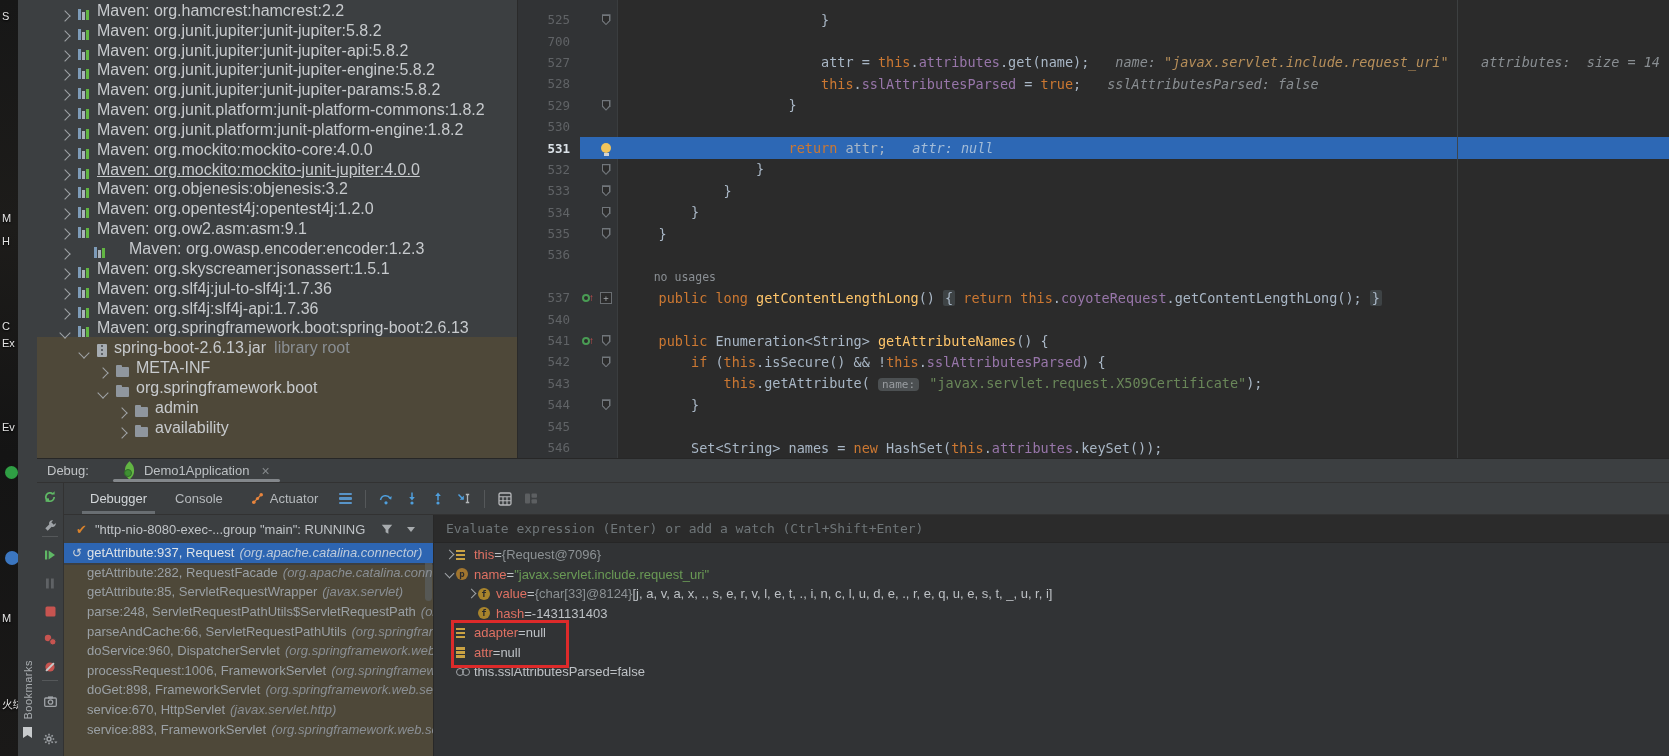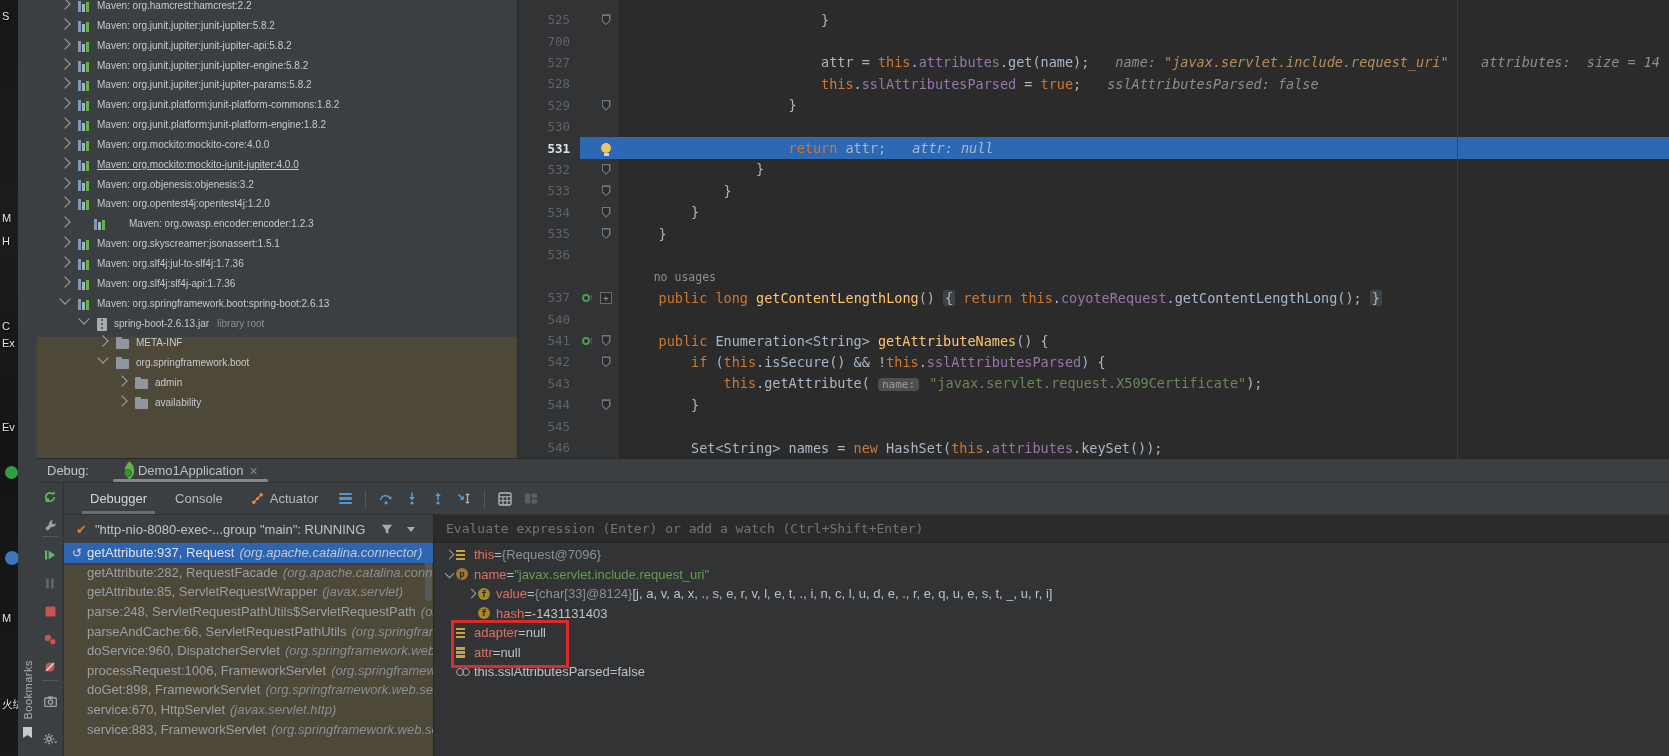--- a/index.html
+++ b/index.html
@@ -13,21 +13,21 @@
   
   #tool-strip{position:absolute;left:18px;top:0;width:19px;height:756px;background:#3c3f41;border-right:1px solid #313334;}
   .bm{position:absolute;bottom:18px;left:0;width:19px;display:flex;flex-direction:column;align-items:center;}
   .bm-txt{writing-mode:vertical-rl;transform:rotate(180deg);color:#a9adb0;font-size:11px;letter-spacing:.5px;}
   .bm-flag{margin-top:7px;width:9px;height:11px;background:#c8cbcd;
     clip-path:polygon(0 0,100% 0,100% 100%,50% 72%,0 100%);}
   
   #tree-pane{position:absolute;left:37px;top:0;width:480px;height:458px;background:#3c3f41;overflow:hidden;border-right:1px solid #2a2a2a;}
   #tree-sel-overlay{position:absolute;left:0;right:0;top:337px;bottom:0;background:#4e4839;}
   #tree-rows{position:relative;}
-  .trow{height:19.85px;display:flex;align-items:flex-start;white-space:nowrap;color:#c7cacd;font-size:10px;}
+  .trow{height:19.85px;display:flex;align-items:flex-end;white-space:nowrap;color:#c7cacd;font-size:16px;}
   .trow .chev{width:7px;height:7px;border-right:1.5px solid #9fa3a7;border-bottom:1.5px solid #9fa3a7;
     transform:rotate(-45deg);margin-right:9px;flex:none;}
   .trow .chev.down{transform:rotate(45deg);margin-top:-3px;}
   .tree-suffix{color:#8a8f94;margin-left:8px;}
   .ic{flex:none;margin-right:7px;position:relative;}
   .ic-maven{width:12px;height:12px;display:flex;align-items:flex-end;gap:1px;}
   .ic-maven i{display:block;width:3px;}
   .ic-maven i:nth-child(1){height:11px;background:#7d9bb8;}
   .ic-maven i:nth-child(2){height:8px;background:#a9b2ba;}
   .ic-maven i:nth-child(3){height:10px;background:#62b543;}
@@ -63,21 +63,21 @@
   .c-p{color:#a9b7c6;} .c-k{color:#cc7832;} .c-f{color:#9876aa;} .c-m{color:#ffc66b;} .c-s{color:#6a8759;}
   .c-fb{background:#3e4345;border-radius:2px;padding:0 2px;}
   .c-cp{background:#4c5052;color:#999da1;border-radius:4px;padding:0 4px;font-size:11px;margin-right:2px;}
   .c-us{color:#8a8f94;font-size:11.5px;}
   .hints{margin-left:26px;font-style:italic;}
   .h-n{color:#898e92;} .h-s{color:#b78f5a;} .h-x{color:#a3bcd8;}
   
   #debug-pane{position:absolute;left:37px;top:458px;width:1632px;height:298px;background:#3c3f41;border-top:1px solid #272727;}
   .dbg-tabs{position:absolute;left:0;top:0;right:0;height:23px;border-bottom:1px solid #323232;display:flex;align-items:center;}
   .dbg-label{color:#c0c3c6;font-size:13px;margin-left:10px;}
-  .session-tab{position:relative;height:23px;display:flex;align-items:center;margin-left:24px;padding:0 10px;color:#bcc0c3;font-size:13px;gap:2px;justify-content:flex-end;}
+  .session-tab{position:relative;height:23px;display:flex;align-items:center;margin-left:24px;padding:0 10px;color:#bcc0c3;font-size:13px;gap:8px;justify-content:flex-end;}
   .tab-underline{position:absolute;left:0;right:0;bottom:0;height:3px;background:#83878b;border-radius:2px;}
   .tab-close{color:#84888b;font-size:14px;margin-left:4px;}
   .leaf{width:13px;height:13px;position:relative;}
   .leaf::before{content:"";position:absolute;inset:0;background:#62b543;border-radius:0 85% 10% 85%;transform:rotate(45deg);}
   .leaf::after{content:"";position:absolute;left:1px;bottom:0;width:6px;height:6px;border-radius:50%;background:#3f8f33;border:1px solid #2f6d27;}
   .dbg-body{position:absolute;left:0;top:24px;right:0;bottom:0;}
   .icon-col{position:absolute;left:0;top:0;width:26px;bottom:0;border-right:1px solid #323232;}
   .icb{position:absolute;left:0;width:26px;height:20px;display:flex;align-items:center;justify-content:center;background:none;border:none;padding:0;}
   .ic-sep{position:absolute;left:5px;width:16px;height:1px;background:#55585a;}
   .dbg-main{position:absolute;left:27px;top:0;right:0;bottom:0;}
@@ -250,20 +250,29 @@
         <span>Maven: org.objenesis:objenesis:3.2</span>
       </div>
       <div class="trow" style="padding-left: 24px;">
         <span class="chev "></span>
         <span class="ic ic-maven">
           <i></i>
           <i></i>
           <i></i>
         </span>
         <span>Maven: org.opentest4j:opentest4j:1.2.0</span>
+      </div>
+      <div class="trow" style="padding-left: 24px;">
+        <span class="chev "></span>
+        <span class="ic ic-maven">
+          <i></i>
+          <i></i>
+          <i></i>
+        </span>
+        <span>Maven: org.ow2.asm:asm:9.1</span>
       </div>
       <div class="trow" style="padding-left: 24px; gap: 16px;">
         <span class="chev "></span>
         <span class="ic ic-maven">
           <i></i>
           <i></i>
           <i></i>
         </span>
         <span>Maven: org.owasp.encoder:encoder:1.2.3</span>
       </div>

